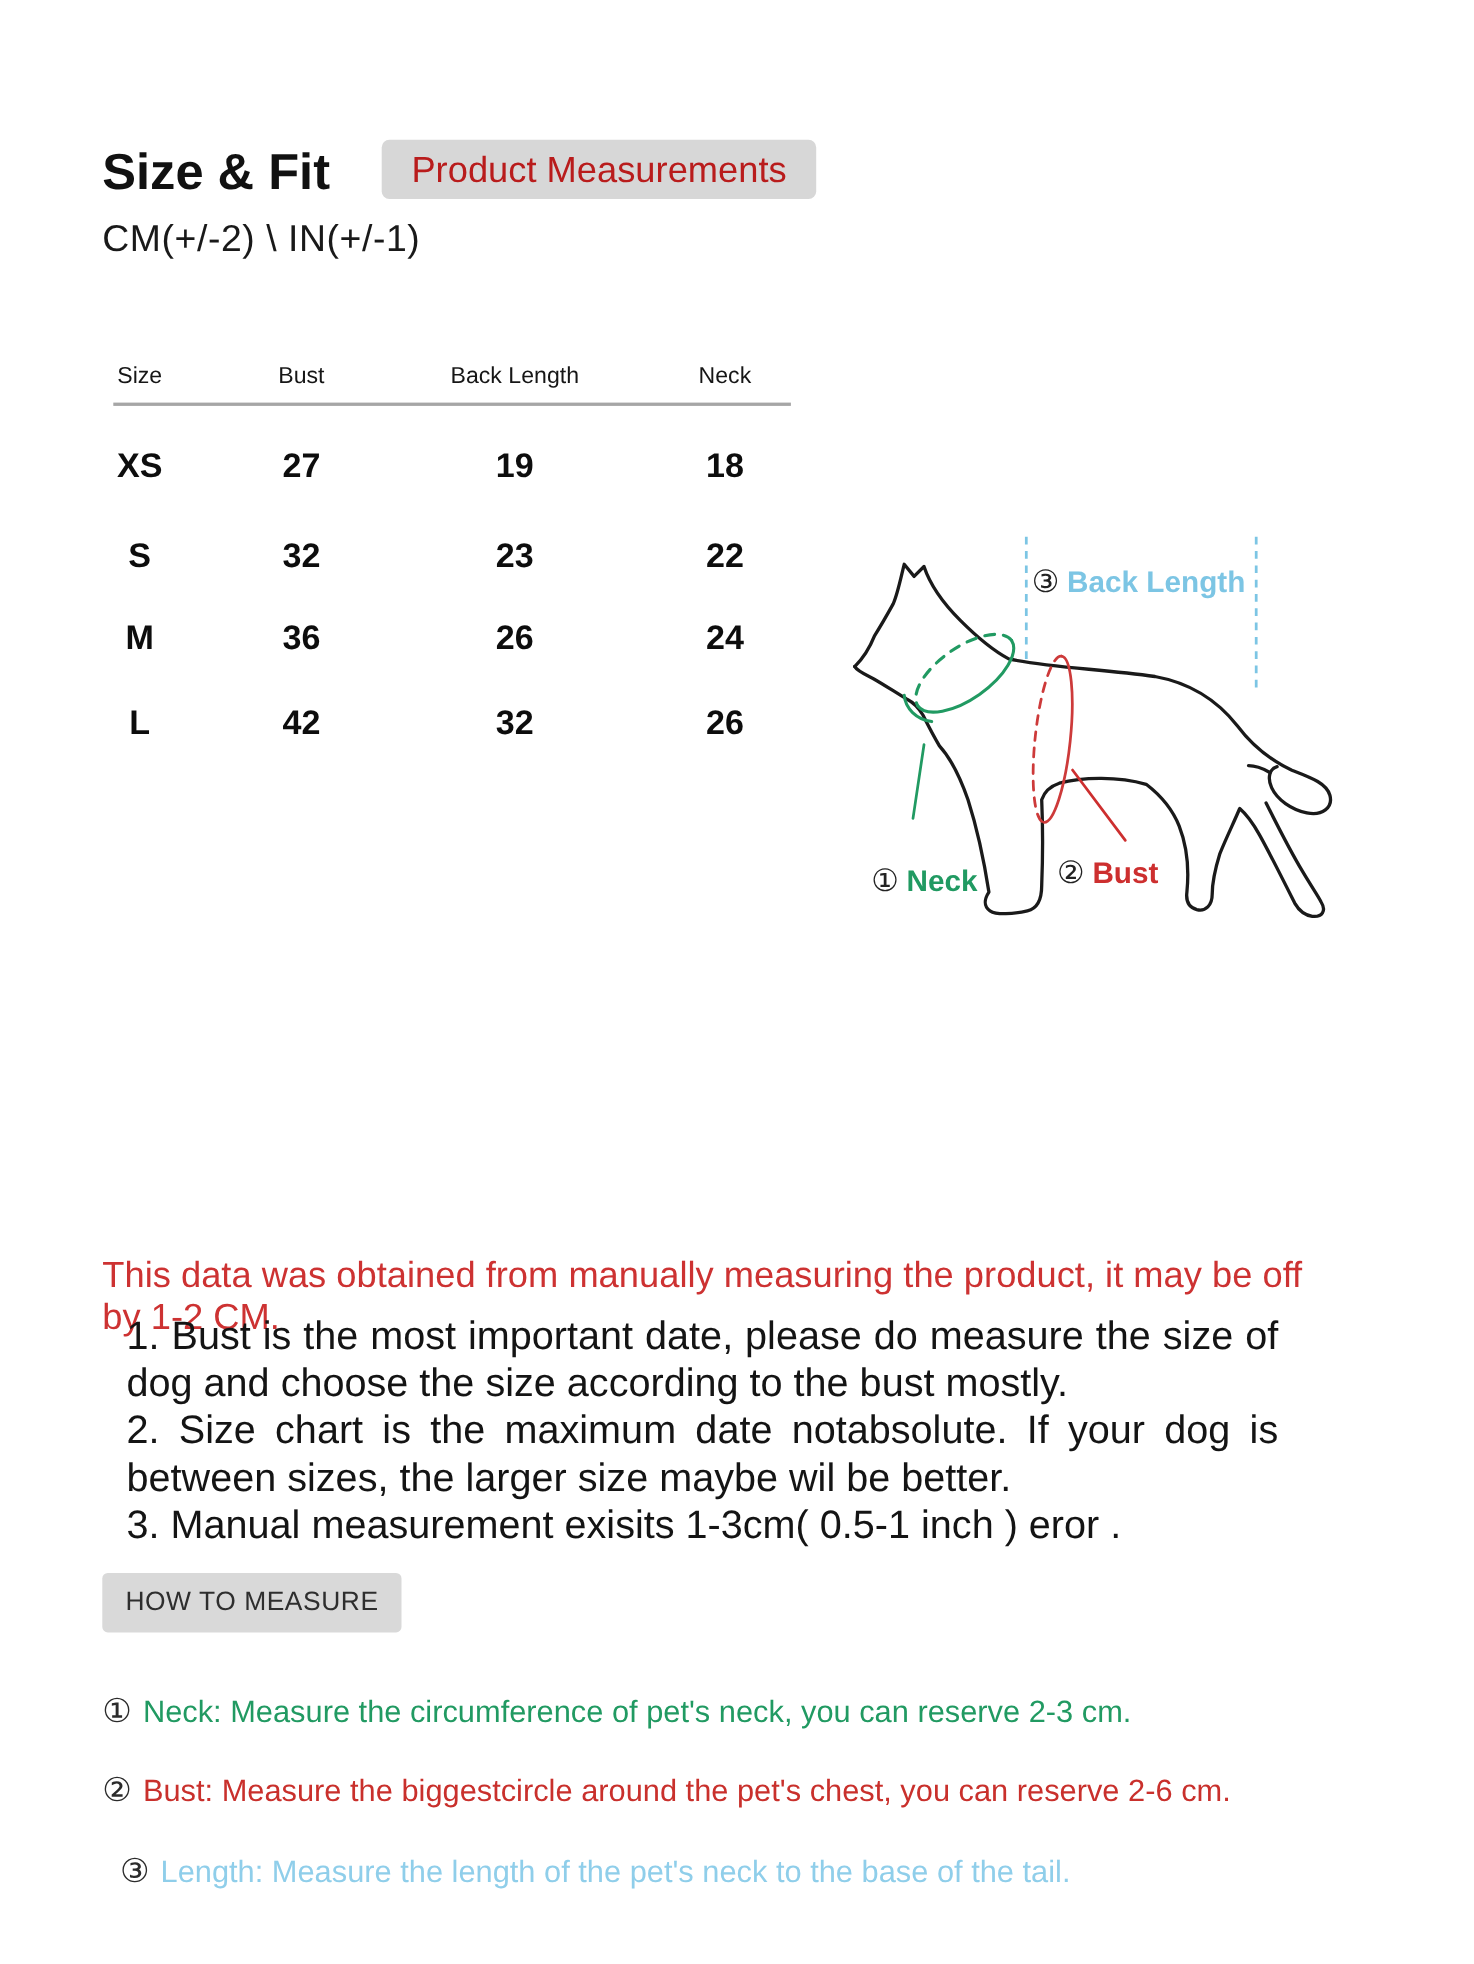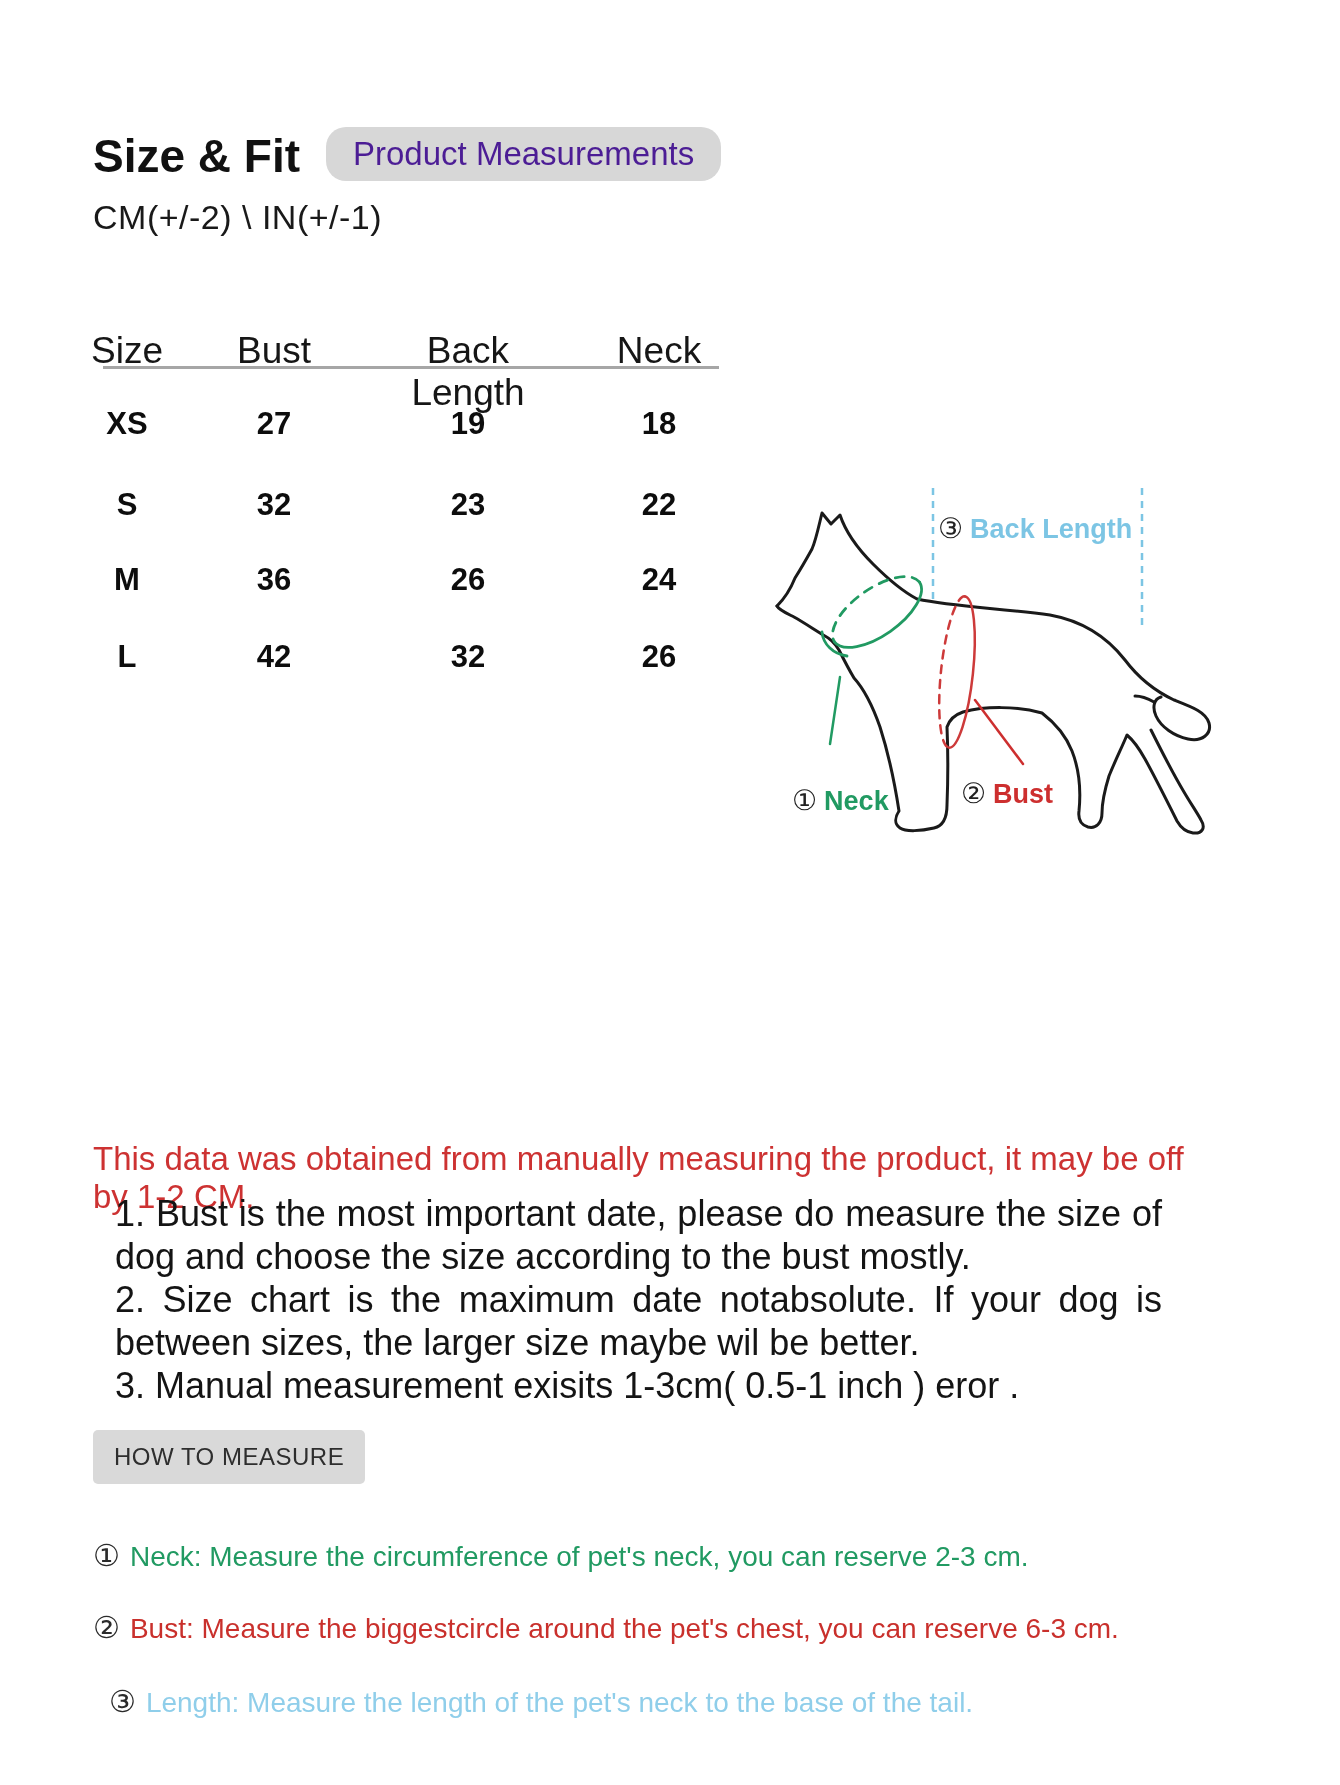--- a/index.html
+++ b/index.html
@@ -6,32 +6,32 @@
   body{
     width:1340px;height:1785px;position:relative;background:#ffffff;
     font-family:"Liberation Sans","DejaVu Sans",sans-serif;color:#141414;
     overflow:hidden;
   }
   .abs{position:absolute;}
 
   
   .title{left:93px;top:130px;font-size:46px;font-weight:700;color:#111;line-height:52px;}
   .badge{
-    left:326px;top:127px;background:#d7d7d7;color:#4c1d95;border-radius:20px;
+    left:347px;top:127px;background:#d7d7d7;color:#b91c1c;border-radius:7px;
     font-size:33px;font-weight:400;padding:9px 27px;line-height:36px;
   }
   .units{left:93px;top:198px;font-size:34px;color:#191919;letter-spacing:.5px;}
 
   
   .t-row{
     left:90px;width:676px;display:grid;
     grid-template-columns:74px 220px 168px 214px;
   }
   .t-row span{text-align:center;}
-  .t-head{top:330px;font-size:37px;color:#161616;}
+  .t-head{top:330px;font-size:21px;color:#161616;}
   .t-line{left:103px;top:366px;width:616px;height:3px;background:#a6a6a6;}
   .t-data{font-size:31px;font-weight:600;color:#0d0d0d;}
   .r0{top:406px;} .r1{top:487px;} .r2{top:562px;} .r3{top:639px;}
 
   
   .dog-svg{left:655px;top:430px;}
   .diag-label{font-weight:700;font-size:27px;white-space:nowrap;text-align:center;}
   .diag-num{color:#222;font-weight:400;font-size:28px;padding-right:7px;}
   .lbl-backlength{left:938px;top:512px;}
   .lbl-backlength .txt{color:#7cc5e4;}
@@ -174,17 +174,17 @@
   <p>2. Size chart is the maximum date notabsolute. If your dog is between sizes, the larger size maybe wil be better.</p>
   <p>3. Manual measurement exisits 1-3cm( 0.5-1 inch ) eror .</p>
 </div>
 
 <div class="abs howto-box">HOW TO MEASURE</div>
 
 <div class="abs instr i0">
   <span class="num">①</span><span>Neck: Measure the circumference of pet's neck, you can reserve 2-3 cm.</span>
 </div>
 <div class="abs instr i1">
-  <span class="num">②</span><span>Bust:  Measure the biggestcircle around the pet's chest, you can reserve 6-3 cm.</span>
+  <span class="num">②</span><span>Bust:  Measure the biggestcircle around the pet's chest, you can reserve 2-6 cm.</span>
 </div>
 <div class="abs instr i2">
   <span class="num">③</span><span>Length: Measure the length of the pet's neck to the base of the tail.</span>
 </div>
 
 </body></html>

